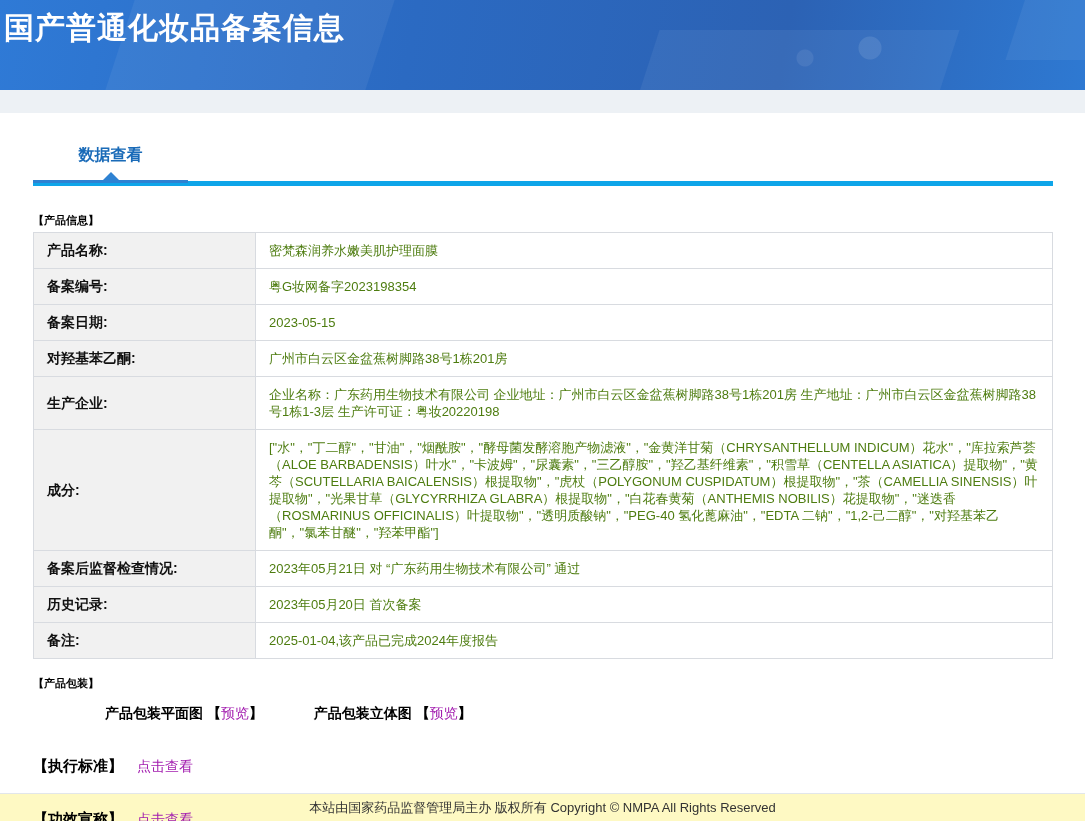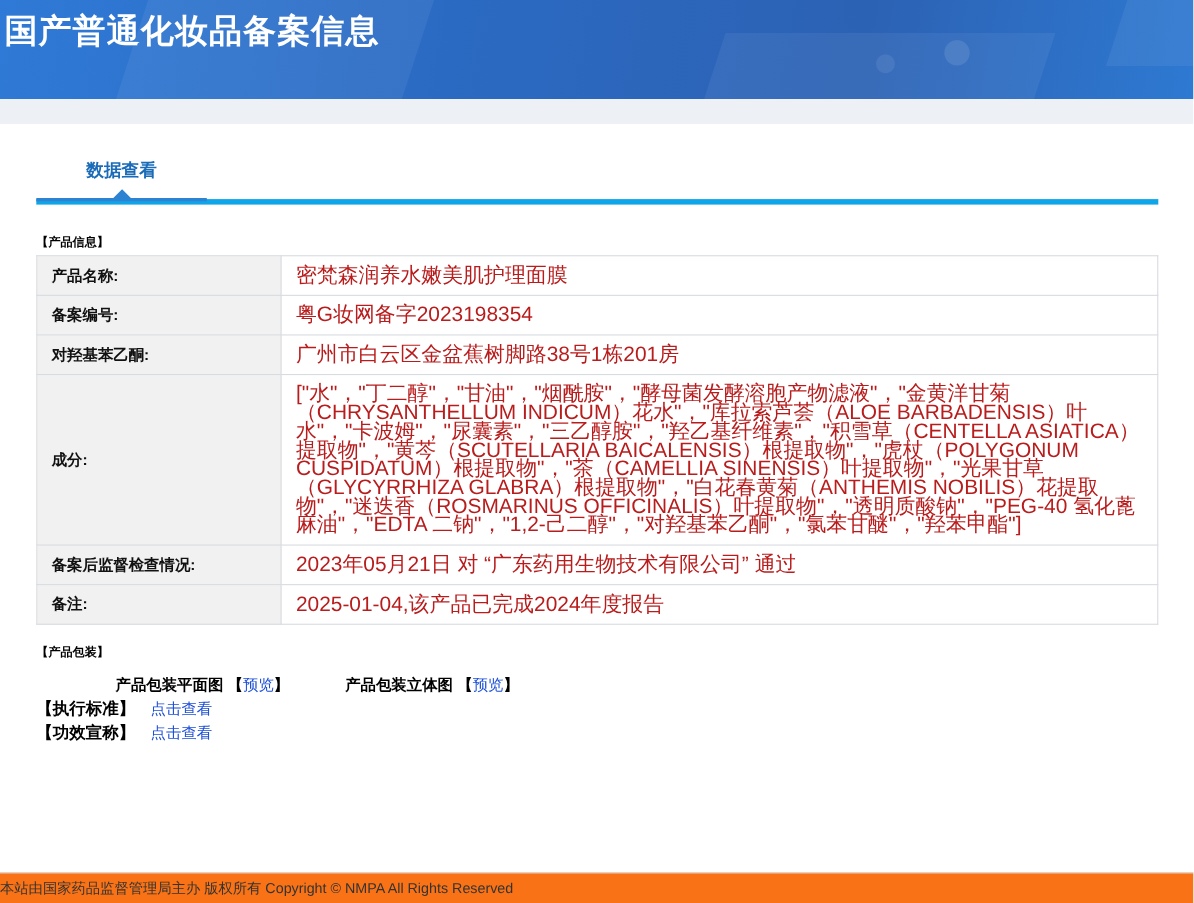--- a/index.html
+++ b/index.html
@@ -52,40 +52,40 @@
     border-left: 8px solid transparent; border-right: 8px solid transparent;
     border-bottom: 8px solid #2e82d2;
   }
   
   .section-title { font-size: 11px; font-weight: bold; color: #000; }
   .st-info { margin: 27px 0 4px; }
   
   table.info-table { width: 100%; border-collapse: collapse; table-layout: fixed; }
   .info-table td {
     border: 1px solid #d8dbe0; padding: 9px 13px;
-    font-size: 19px; color: #b91c1c; line-height: 17px;
+    font-size: 13px; color: #4d7c0f; line-height: 17px;
     word-break: break-word; vertical-align: middle;
   }
   .info-table td.lbl {
     width: 222px; background: #f1f1f1;
     font-size: 14px; font-weight: bold; color: #111;
   }
   
   .st-pack { margin: 17px 0 0; }
   .pack-row { margin: 14px 0 0 72px; font-size: 14px; color: #000; }
   .pack-label { font-weight: bold; }
   .bracket { font-weight: bold; color: #000; }
-  a.blue-link { color: #1d4ed8; text-decoration: none; cursor: pointer; }
+  a.blue-link { color: #a21caf; text-decoration: none; cursor: pointer; }
   .pack-group2 { margin-left: 47px; margin-top: 44px; }
-  .doc-row { margin-top: 3px; font-size: 14px; }
+  .doc-row { margin-top: 34px; font-size: 14px; }
   .doc-row .section-title { display: inline-block; margin-right: 10px; font-size: 15px; }
   
   .footer {
-    height: 28px; background: #f97316; border-top: 1px solid #e2e6ea;
-    font-size: 13px; color: #333; line-height: 27px;
+    height: 28px; background: #fef9c3; border-top: 1px solid #e2e6ea;
+    text-align: center; font-size: 13px; color: #333; line-height: 27px;
   }
 </style>
 </head>
 <body>
 
 <div class="banner">
   <div class="shape1"></div>
   <div class="shape2"></div>
   <div class="shape3"></div>
   <h1>国产普通化妆品备案信息</h1>
@@ -107,30 +107,42 @@
     <tbody>
       <tr>
         <td class="lbl">产品名称:</td>
         <td>密梵森润养水嫩美肌护理面膜</td>
       </tr>
       <tr>
         <td class="lbl">备案编号:</td>
         <td>粤G妆网备字2023198354</td>
       </tr>
       <tr>
+        <td class="lbl">备案日期:</td>
+        <td>2023-05-15</td>
+      </tr>
+      <tr>
         <td class="lbl">对羟基苯乙酮:</td>
         <td>广州市白云区金盆蕉树脚路38号1栋201房</td>
+      </tr>
+      <tr>
+        <td class="lbl">生产企业:</td>
+        <td>企业名称：广东药用生物技术有限公司 企业地址：广州市白云区金盆蕉树脚路38号1栋201房 生产地址：广州市白云区金盆蕉树脚路38号1栋1-3层 生产许可证：粤妆20220198</td>
       </tr>
       <tr>
         <td class="lbl">成分:</td>
         <td>["水"，"丁二醇"，"甘油"，"烟酰胺"，"酵母菌发酵溶胞产物滤液"，"金黄洋甘菊（CHRYSANTHELLUM INDICUM）花水"，"库拉索芦荟（ALOE BARBADENSIS）叶水"，"卡波姆"，"尿囊素"，"三乙醇胺"，"羟乙基纤维素"，"积雪草（CENTELLA ASIATICA）提取物"，"黄芩（SCUTELLARIA BAICALENSIS）根提取物"，"虎杖（POLYGONUM CUSPIDATUM）根提取物"，"茶（CAMELLIA SINENSIS）叶提取物"，"光果甘草（GLYCYRRHIZA GLABRA）根提取物"，"白花春黄菊（ANTHEMIS NOBILIS）花提取物"，"迷迭香（ROSMARINUS OFFICINALIS）叶提取物"，"透明质酸钠"，"PEG-40 氢化蓖麻油"，"EDTA 二钠"，"1,2-己二醇"，"对羟基苯乙酮"，"氯苯甘醚"，"羟苯甲酯"]</td>
       </tr>
       <tr>
         <td class="lbl">备案后监督检查情况:</td>
         <td>2023年05月21日 对 “广东药用生物技术有限公司” 通过</td>
+      </tr>
+      <tr>
+        <td class="lbl">历史记录:</td>
+        <td>2023年05月20日 首次备案</td>
       </tr>
       <tr>
         <td class="lbl">备注:</td>
         <td>2025-01-04,该产品已完成2024年度报告</td>
       </tr>
     </tbody>
   </table>
 
   <div class="section-title st-pack">【产品包装】</div>
 

